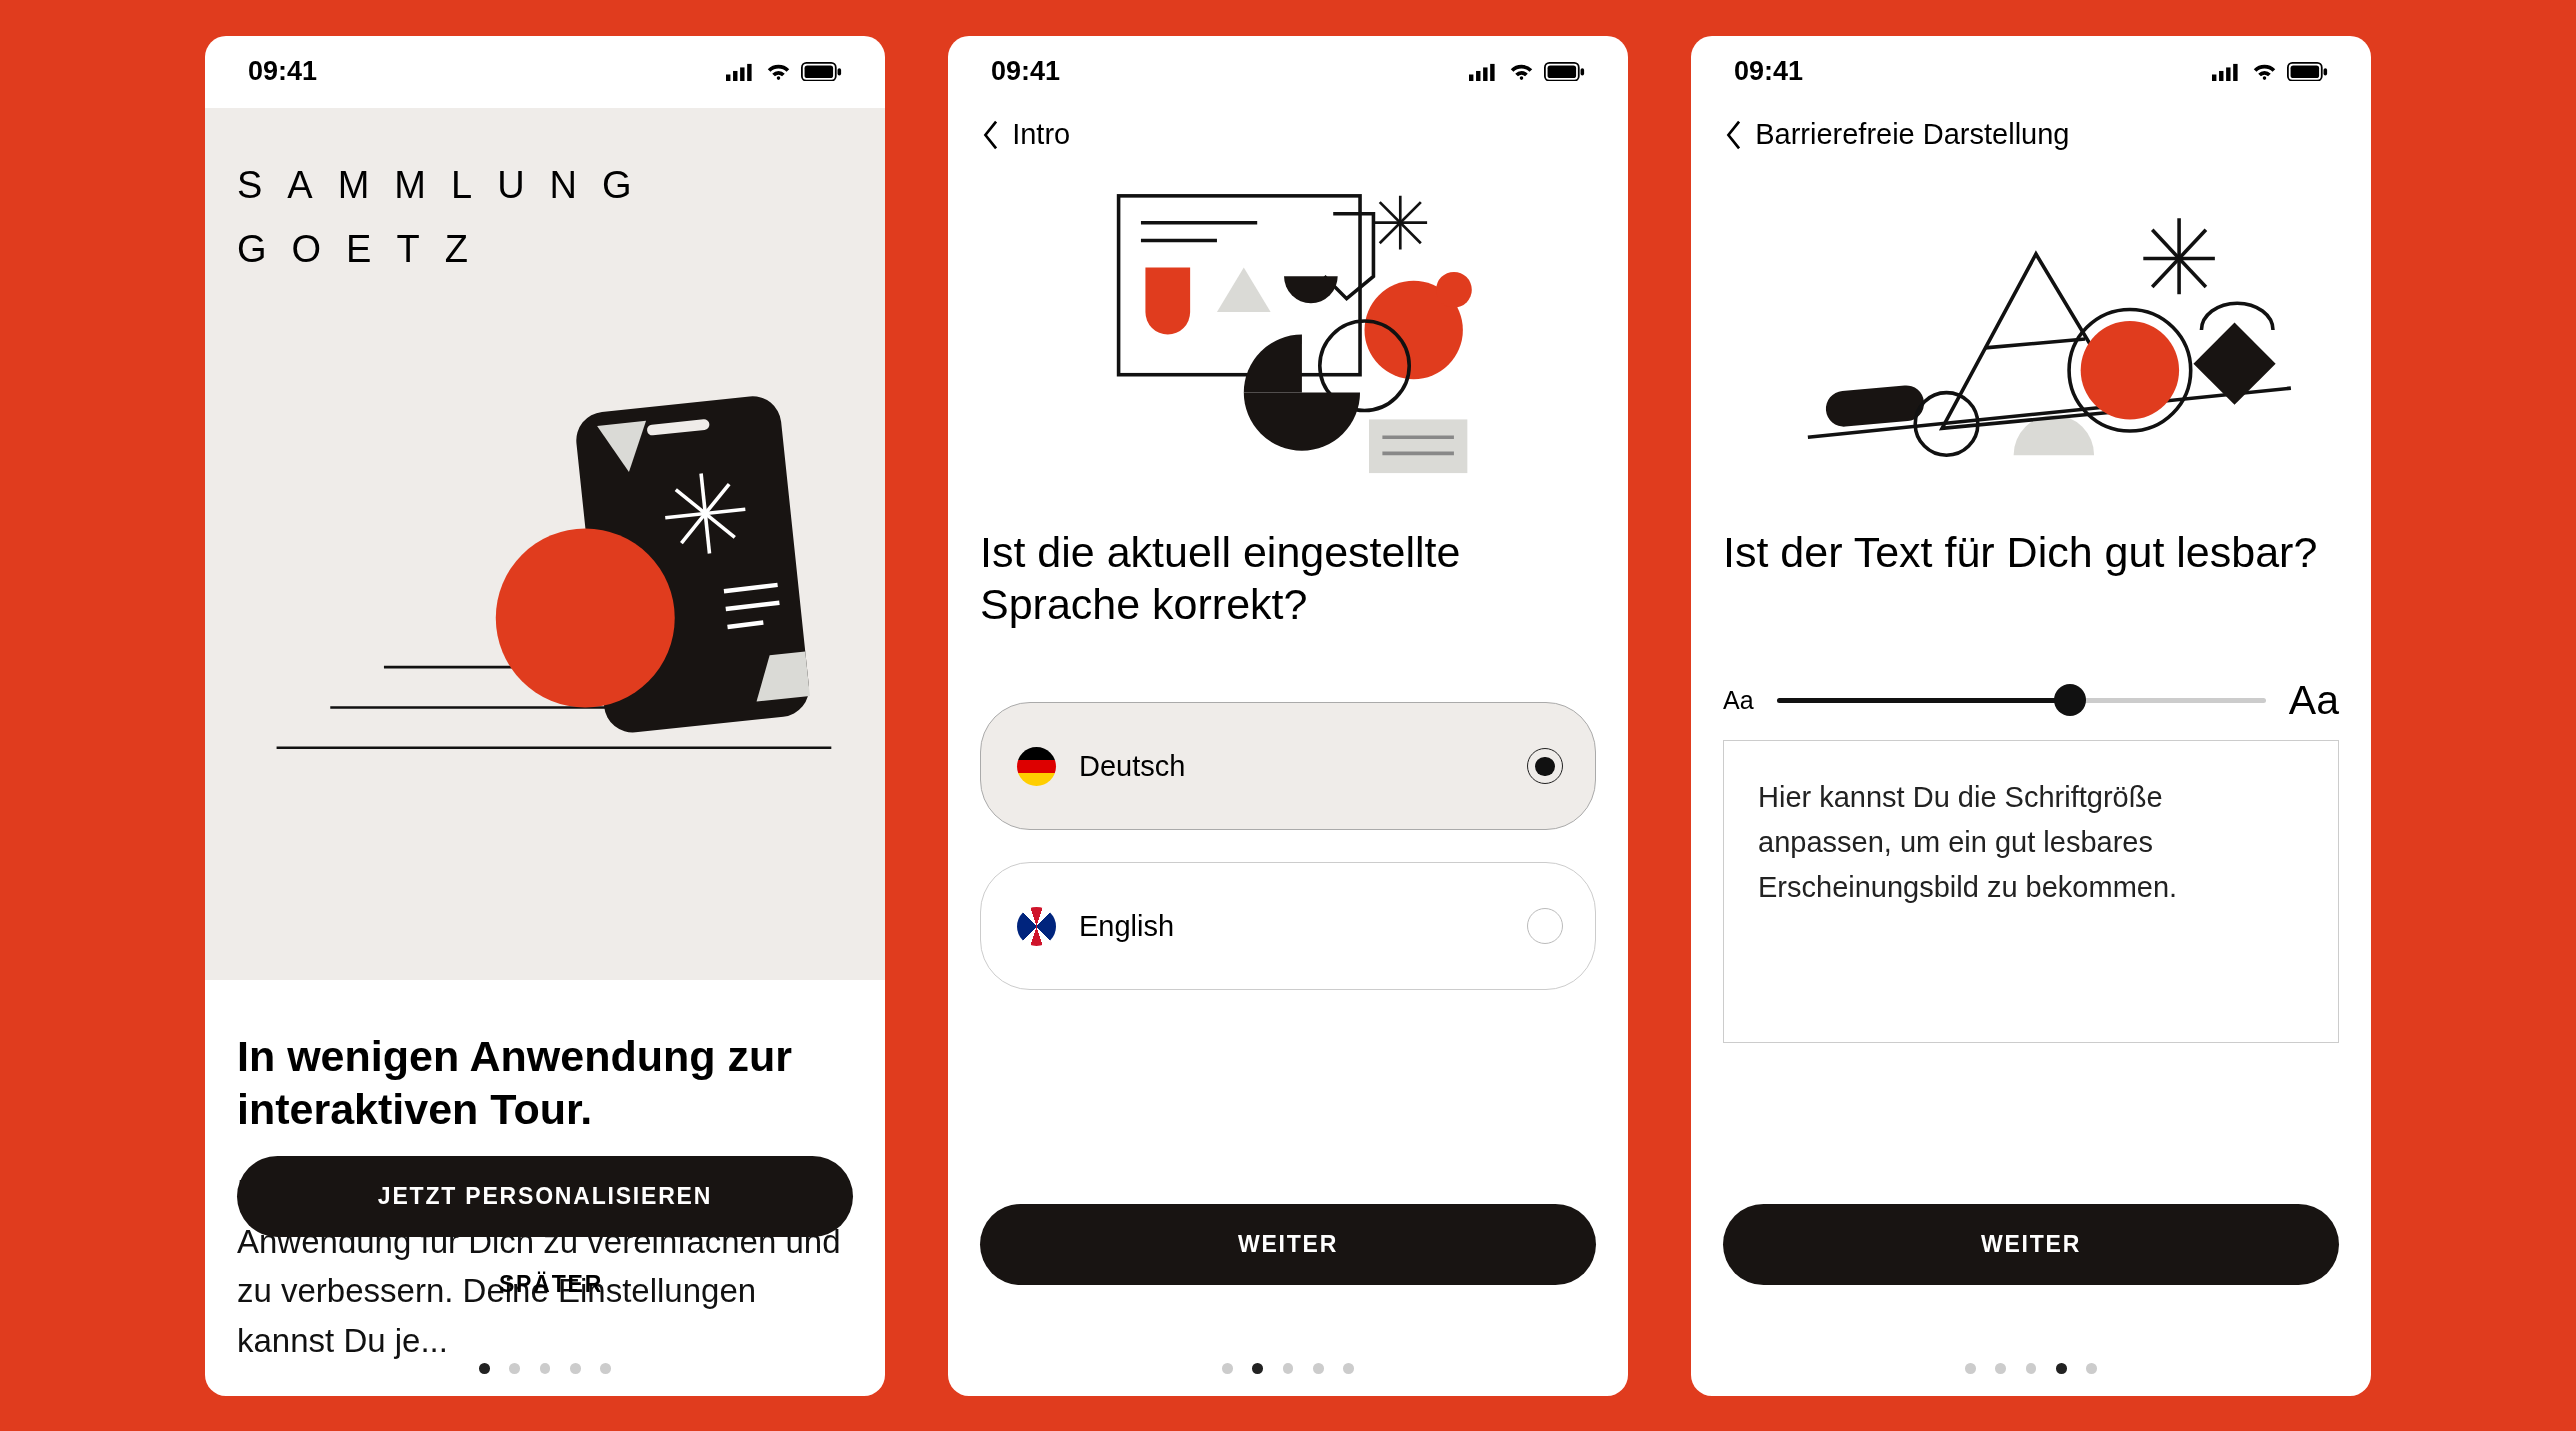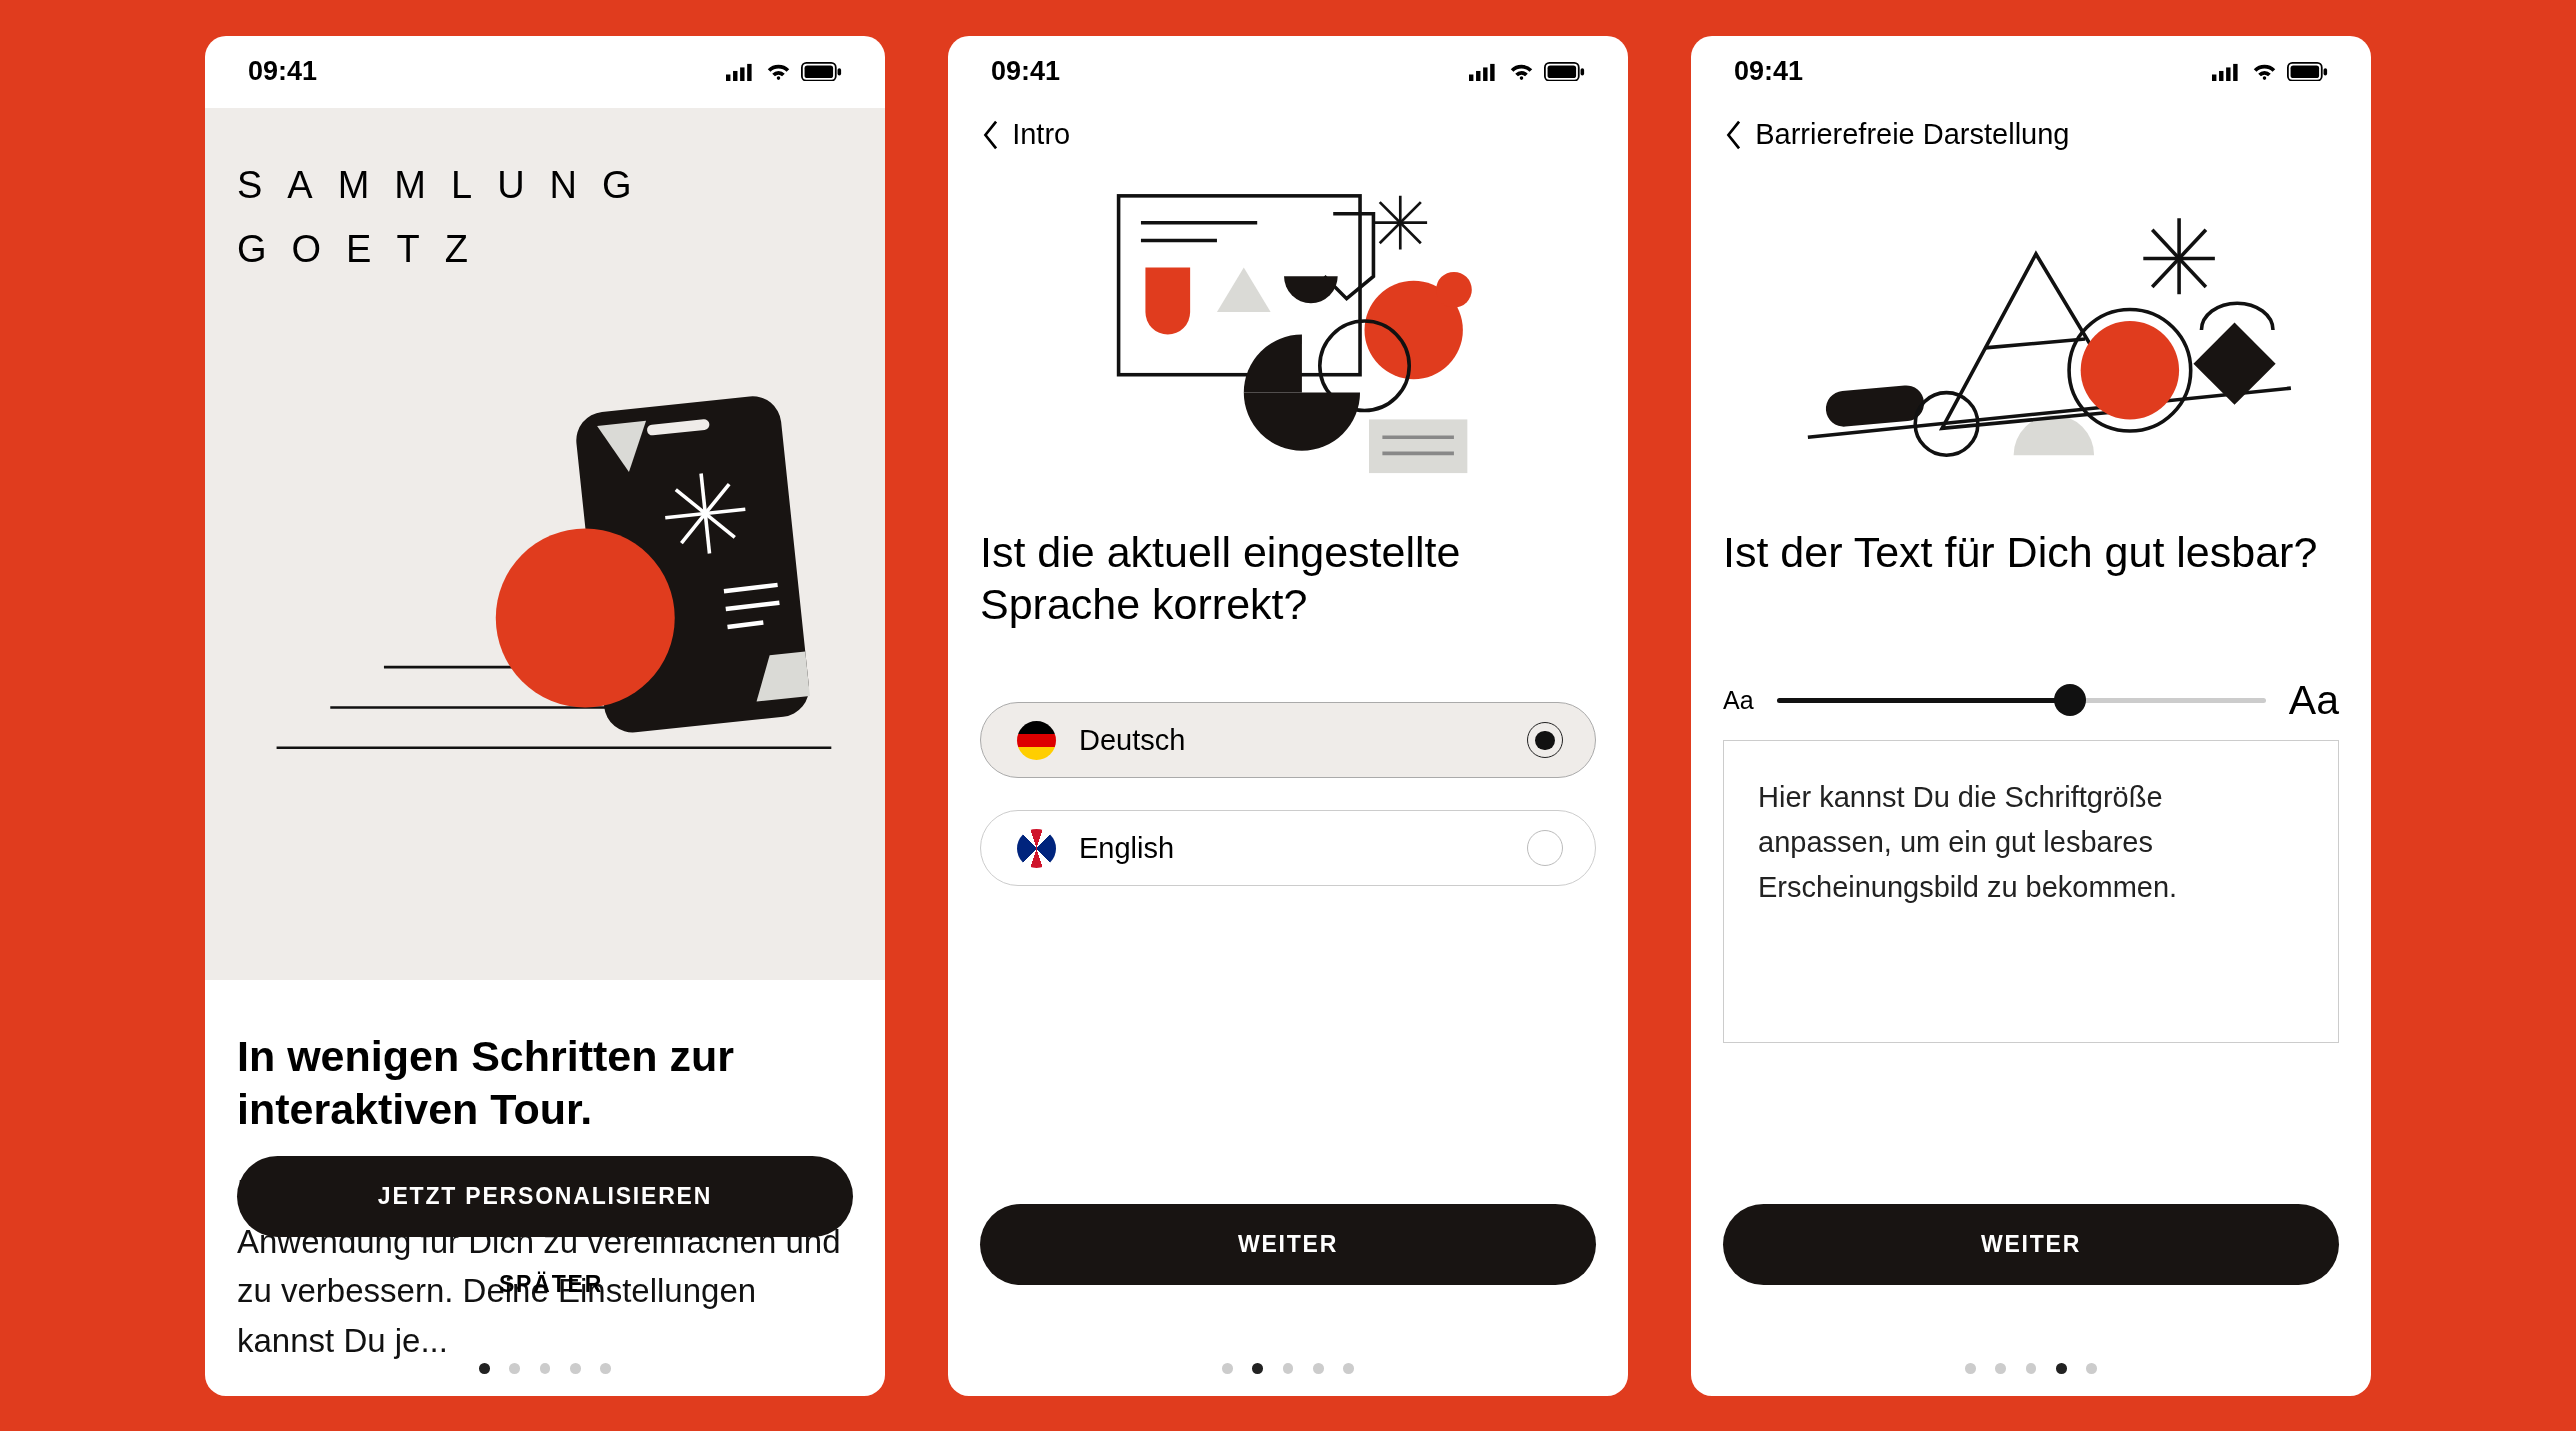--- a/index.html
+++ b/index.html
@@ -80,21 +80,21 @@
   .s2-content, .s3-content { padding: 0 32px; flex: 1; position: relative; }
   .s-heading { font-size: 43px; font-weight: 400; line-height: 1.2; margin-top: 18px; }
   
   .lang-opt {
     display: flex;
     align-items: center;
     gap: 23px;
     border: 1.8px solid #ccc;
     border-radius: 50px;
     padding: 0 36px;
-    height: 76px;
+    height: 128px;
     margin-top: 32px;
     font-size: 29px;
     position: relative;
   }
   .lang-opt.selected { background: #EFECE9; border-color: #aaa; }
   .lang-radio {
     position: absolute;
     right: 32px;
     width: 36px; height: 36px;
     border: 1.8px solid #222;
@@ -235,21 +235,21 @@
       </g>
       <line x1="580" y1="540" x2="640" y2="533" stroke="#fff" stroke-width="5"></line>
       <line x1="582" y1="560" x2="642" y2="553" stroke="#fff" stroke-width="5"></line>
       <line x1="584" y1="580" x2="624" y2="575" stroke="#fff" stroke-width="5"></line>
 
       <circle cx="425" cy="570" r="100" fill="#E03C1E"></circle>
     </svg>
   </div>
 
   <div class="s1-content">
-    <h1 class="s1-heading">In wenigen Schritten zur interaktiven Tour.</h1>
+    <h1 class="s1-heading">In wenigen Anwendung zur interaktiven Tour.</h1>
     <p class="s1-body">Personalisiere die Web App, um die Anwendung für Dich zu vereinfachen und zu verbessern. Deine Einstellungen kannst Du je...</p>
   </div>
 
   <div class="btn-primary" style="bottom:159px">
     <span>JETZT PERSONALISIEREN</span>
   </div>
   <div class="btn-secondary" style="bottom:98px">
     <span>SPÄTER</span>
   </div>
   <div class="dots">

